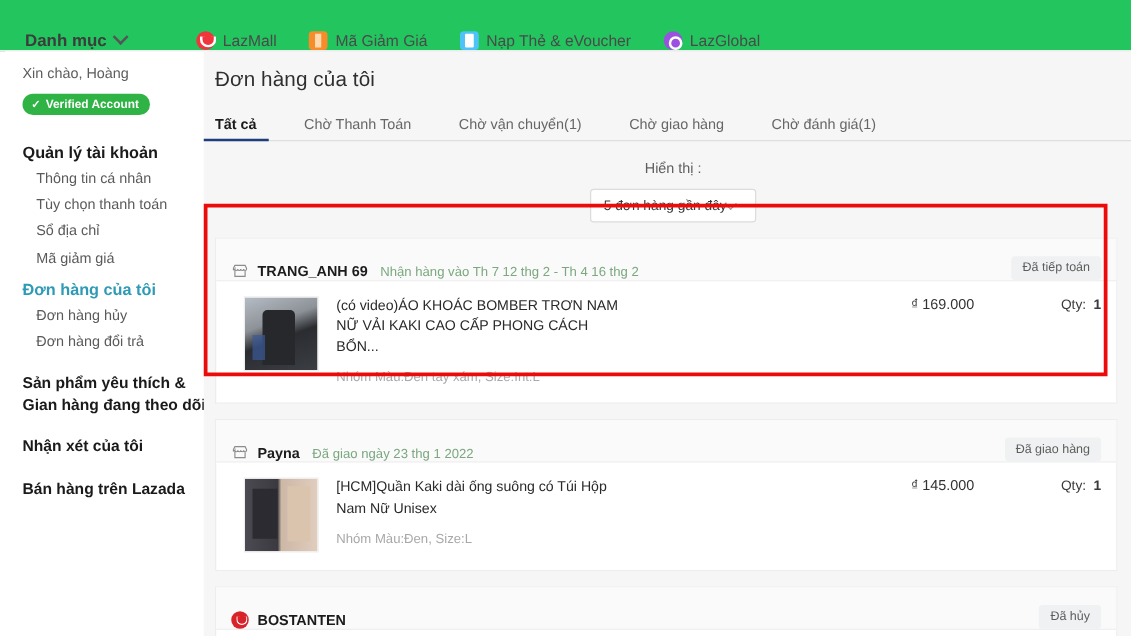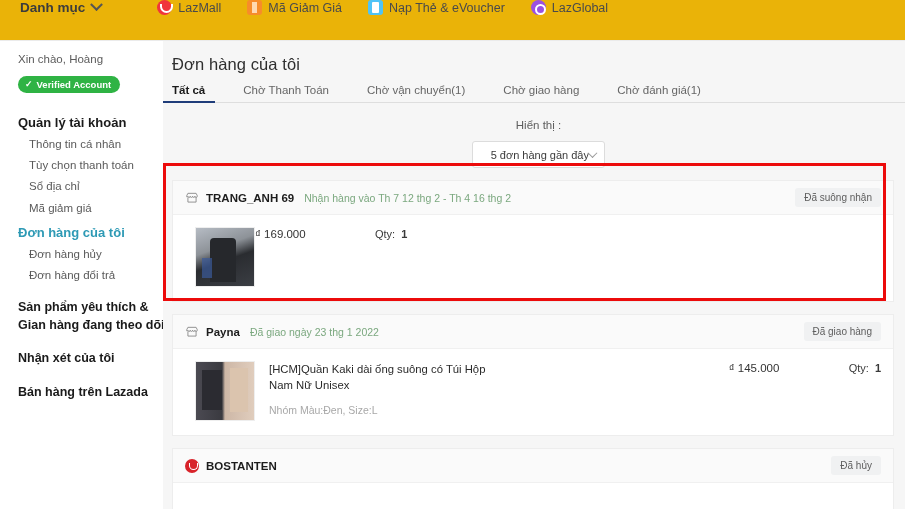--- a/index.html
+++ b/index.html
@@ -8,22 +8,22 @@
     overflow: hidden;
     background: #f2f3f5;
     font-family: "Liberation Sans", sans-serif;
     -webkit-font-smoothing: antialiased;
   }
   .page { position: relative; width: 905px; height: 509px; background: #ffffff; }
 
   
   .topnav {
     position: absolute; top: 0; left: 0; width: 905px; height: 41px;
-    background: #eab308;
-    display: flex; align-items: flex-start;
+    background: #22c55e;
+    display: flex; align-items: flex-end;
     border-bottom: 1px solid #ebebeb;
   }
   .cat-menu {
     display: flex; align-items: center; gap: 7px;
     margin-left: 20px; color: #3c3c3c; font-size: 13.5px; font-weight: 600;
     cursor: pointer;
   }
   .chev {
     width: 9px; height: 9px; border-right: 2px solid #555; border-bottom: 2px solid #555;
     transform: rotate(45deg) translate(-2px,-2px);
@@ -60,45 +60,45 @@
 
   
   .main {
     position: absolute; top: 41px; left: 163px; width: 742px; height: 468px;
     background: #f6f6f6; overflow: hidden;
   }
   .page-title { font-size: 16.5px; color: #2f2f2f; padding: 14px 0 0 9px; letter-spacing: .1px; }
 
   .tabs {
     display: flex; align-items: flex-end; gap: 38px;
-    margin: 4px 0 0 9px; border-bottom: 1px solid #dedede;
+    margin: 14px 0 0 9px; border-bottom: 1px solid #dedede;
     height: 25px;
   }
   .tab { font-size: 11.5px; color: #666; padding-bottom: 6px; cursor: pointer; white-space: nowrap; position: relative; }
   .tab.active { color: #1a1a1a; font-weight: 600; }
   .tab.active::after {
     content: ""; position: absolute; left: -10px; right: -10px; bottom: -1px;
     height: 2.5px; background: #1f3d7a;
   }
 
   .filterbar { display: flex; align-items: center; gap: 10px; margin: 16px 0 0 9px; flex-direction: column; }
   .filter-label { font-size: 11.5px; color: #5e5e5e; }
   .select {
-    display: flex; align-items: center; justify-content: flex-end;
+    display: flex; align-items: center; justify-content: flex-start;
     width: 133px; height: 27px; padding: 0 8px 0 10px;
     background: #fff; border: 1px solid #dcdcdc; border-radius: 3px;
     font-size: 11px; color: #3a3a3a; cursor: pointer;
   }
   .sel-chev { width: 7px; height: 7px; border-right: 1.4px solid #9a9a9a; border-bottom: 1.4px solid #9a9a9a; transform: rotate(45deg) translate(-1px,-1px); }
 
   
   .orders { margin: 12px 0 0 9px; width: 722px; }
   .order-card { background: #fff; margin-bottom: 12px; border: 1px solid #ededed; }
   .order-head {
-    display: flex; align-items: center; height: 34px;
+    display: flex; align-items: flex-end; height: 34px;
     padding: 0 12px 0 12px; background: #fafafa; border-bottom: 1px solid #f0f0f0;
   }
   .shop-ico { width: 14px; height: 14px; margin-right: 7px; flex: 0 0 auto; }
   .shop-name { font-size: 11.5px; font-weight: 700; color: #1c1c1c; margin-right: 10px; white-space: nowrap; }
   .shop-note { font-size: 10.5px; color: #7ba87f; white-space: nowrap; }
   .status-chip {
     margin-left: auto; background: #f0f1f2; color: #5d5d5d;
     font-size: 10px; border-radius: 3px; padding: 4px 9px; white-space: nowrap;
   }
   .brand-ico { width: 14px; height: 14px; border-radius: 50%; background: #d8232a; margin-right: 7px; flex: 0 0 auto; position: relative; }
@@ -199,24 +199,28 @@
 
     <div class="orders">
 
       <div class="order-card">
         <div class="order-head">
           <svg class="shop-ico" viewBox="0 0 24 24">
             <path d="M3 8l2-4h14l2 4v1a2 2 0 0 1-4 0 2 2 0 0 1-4 0 2 2 0 0 1-4 0 2 2 0 0 1-4 0 2 2 0 0 1-2 1zM5 11v8h14v-8" fill="none" stroke="#8c8c8c" stroke-width="1.6"></path>
           </svg>
           <span class="shop-name">TRANG_ANH 69</span>
           <span class="shop-note">Nhận hàng vào Th 7 12 thg 2 - Th 4 16 thg 2</span>
-          <span class="status-chip">Đã suông nhận</span>
+          <span class="status-chip">Đã tiếp toán</span>
         </div>
         <div class="order-body">
           <div class="thumb t1"></div>
+          <div class="info">
+            <div class="p-title">(có video)ÁO KHOÁC BOMBER TRƠN NAM NỮ VẢI KAKI CAO CẤP PHONG CÁCH BỔN...</div>
+            <div class="p-variant">Nhóm Màu:Đen tay xám, Size:Int:L</div>
+          </div>
           <div class="p-price">₫ 169.000</div>
           <div class="p-qty">
             <span>Qty:</span><b>1</b>
           </div>
         </div>
       </div>
 
       <div class="order-card">
         <div class="order-head">
           <svg class="shop-ico" viewBox="0 0 24 24">

